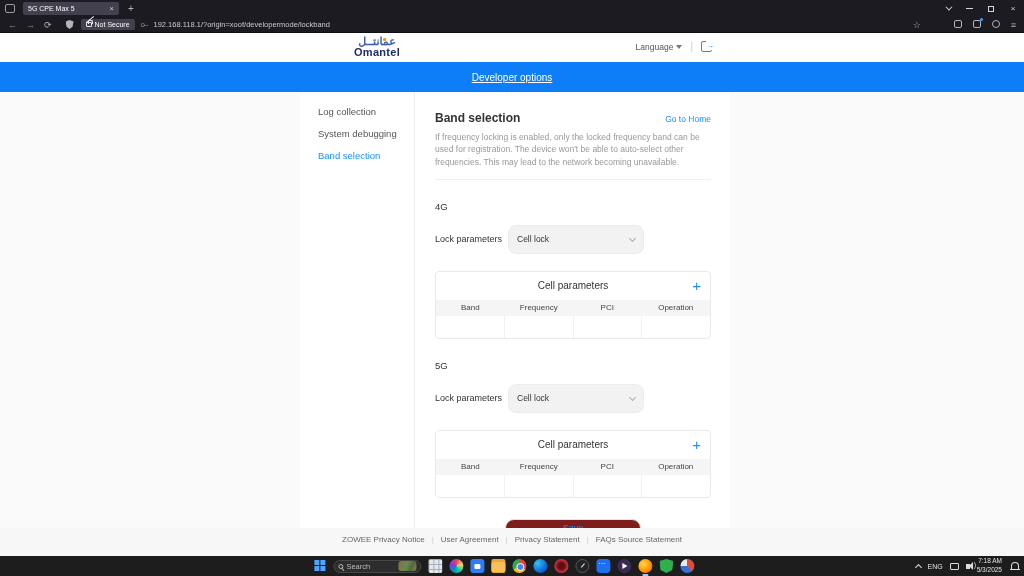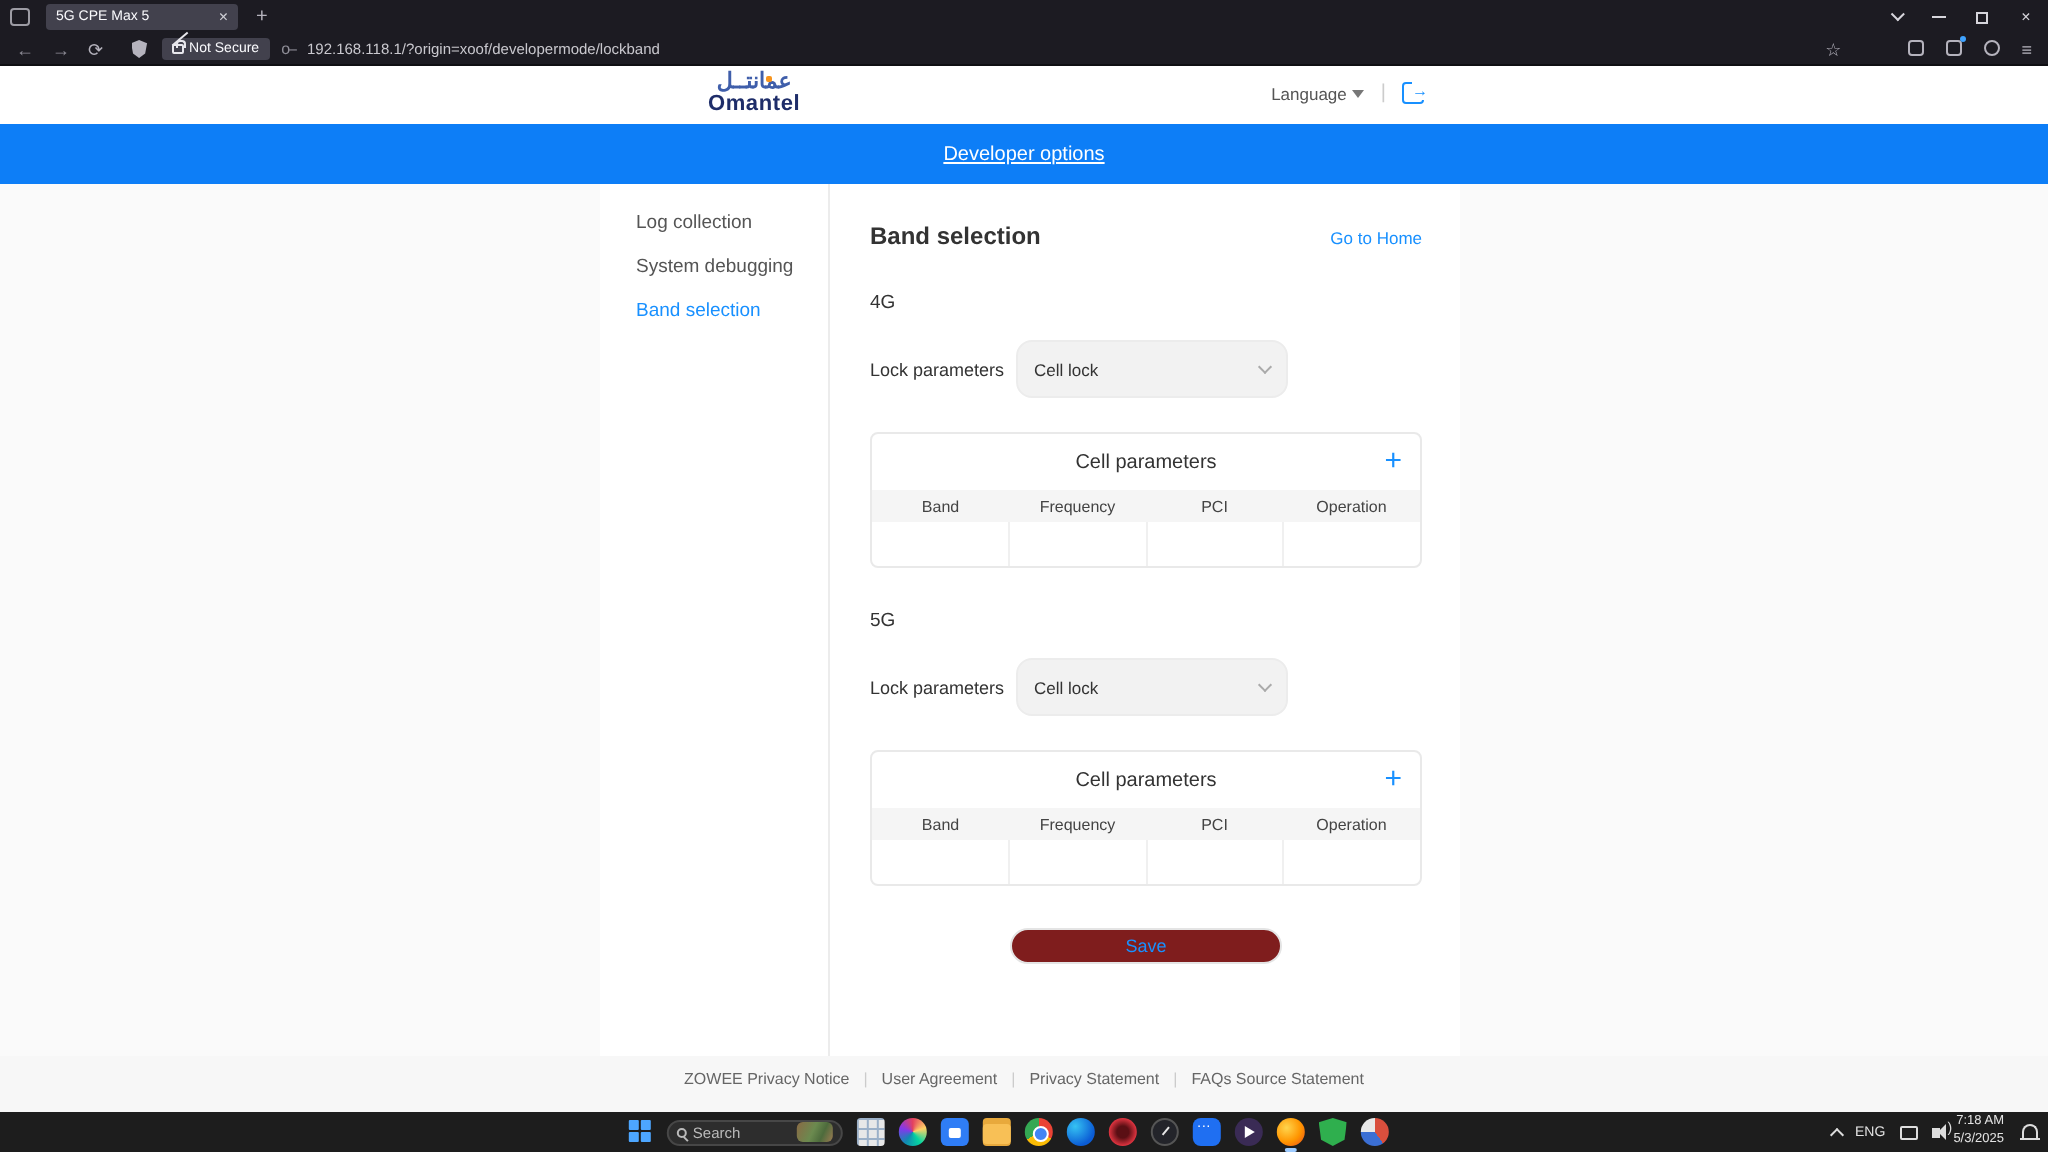--- a/index.html
+++ b/index.html
@@ -195,20 +195,21 @@
         <div class="side-item">Log collection</div>
         <div class="side-item">System debugging</div>
         <div class="side-item active">Band selection</div>
       </div>
 
       <div class="content">
         <div class="content-head">
           <span class="content-title">Band selection</span>
           <span class="home-link">Go to Home</span>
         </div>
+        <div class="desc">If frequency locking is enabled, only the locked frequency band can be used for registration. The device won't be able to auto-select other frequencies. This may lead to the network becoming unavailable.</div>
 
         <div>
           <div class="net-label">4G</div>
           <div class="lock-row">
             <span class="lock-label">Lock parameters</span>
             <div class="select">
               <span class="select-val">Cell lock</span>
               <span class="select-chev"></span>
             </div>
           </div>

